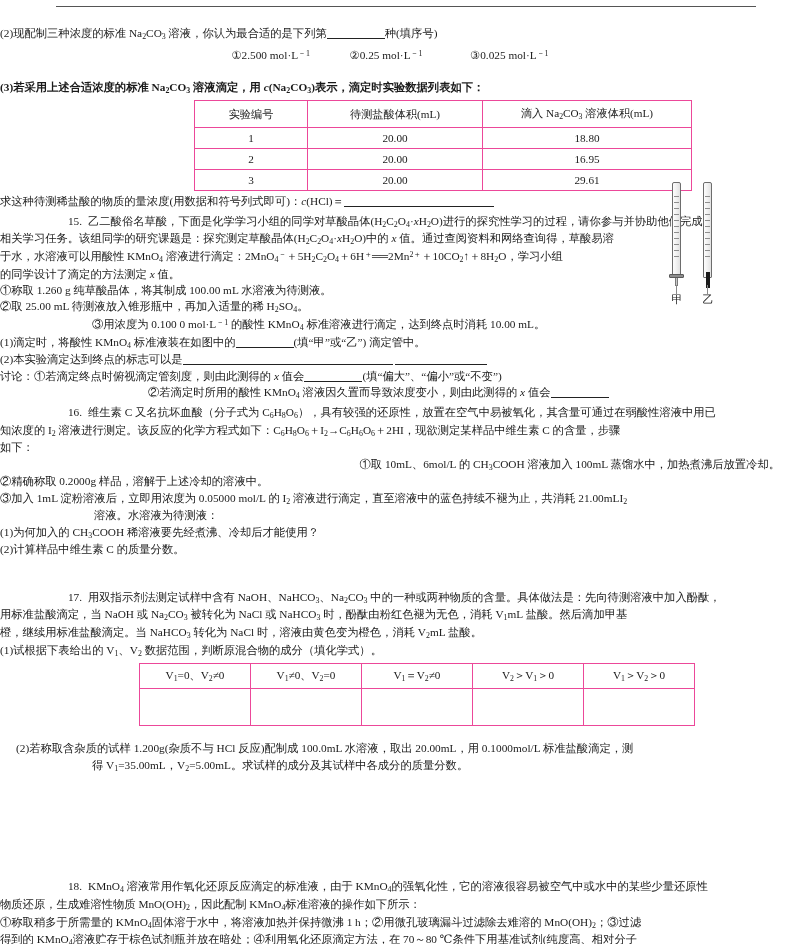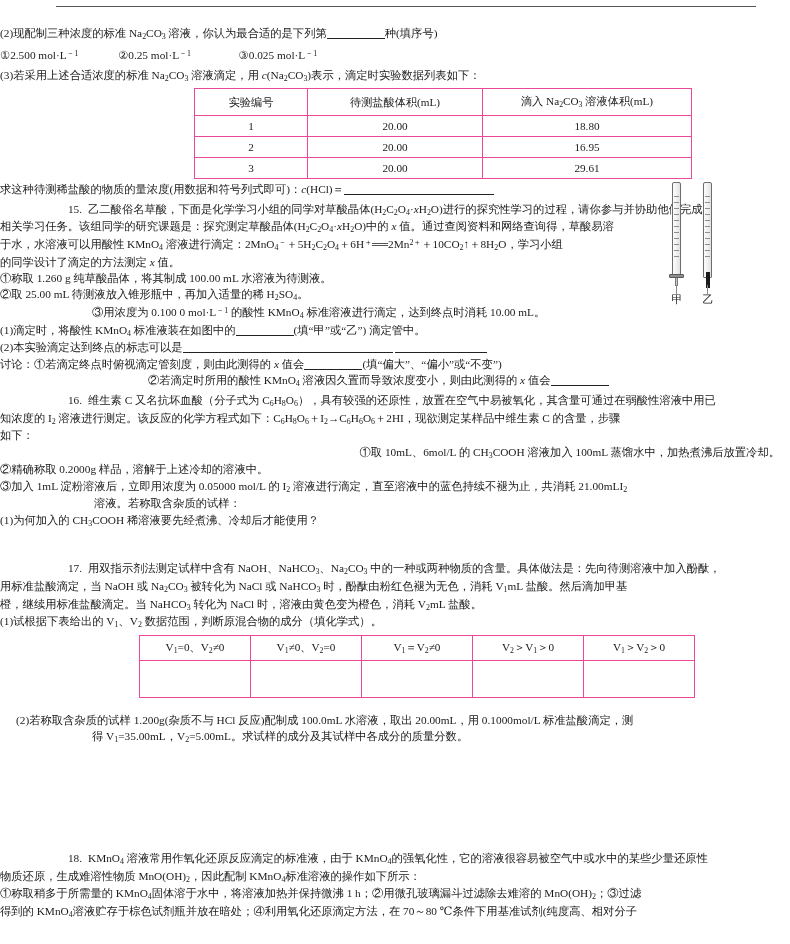--- a/index.html
+++ b/index.html
@@ -40,21 +40,21 @@
   }
   .blk { padding: 0 10px 0 0; }
 
   
   p.line {
     margin: 0;
     padding: 0;
     white-space: nowrap;
   }
   .L  { margin-left: 56px; }      
-  .L2 { margin-left: 74px; }      
+  .L2 { margin-left: 74px; text-align: center; }      
   .L3 { margin-left: 88px; }      
   .L4 { margin-left: 104px; }
   .qnum {
     display: inline-block;
     width: 26px;
     margin-left: 56px;
     text-align: right;
     padding-right: 6px;
     box-sizing: content-box;
   }
@@ -180,21 +180,21 @@
       <p class="line L" style="margin-top:13px;">(2)现配制三种浓度的标准 Na<sub>2</sub>CO<sub>3</sub> 溶液，你认为最合适的是下列第<span class="ul u-m"></span>种(填序号)</p>
 
       <p class="line L2" style="margin-top:4px;">
         <span>①2.500 mol·L<sup>－1</sup></span>
         <span style="display:inline-block;width:34px;"></span>
         <span>②0.25 mol·L<sup>－1</sup></span>
         <span style="display:inline-block;width:42px;"></span>
         <span>③0.025 mol·L<sup>－1</sup></span>
       </p>
 
-      <p class="line L" style="margin-top:4px;">(3)若采用上述合适浓度的标准 Na<sub>2</sub>CO<sub>3</sub> 溶液滴定，用 <i>c</i>(Na<sub>2</sub>CO<sub>3</sub>)表示，滴定时实验数据列表如下：</p>
+      <p class="line L" style="margin-top:16px;font-weight:bold;">(3)若采用上述合适浓度的标准 Na<sub>2</sub>CO<sub>3</sub> 溶液滴定，用 <i>c</i>(Na<sub>2</sub>CO<sub>3</sub>)表示，滴定时实验数据列表如下：</p>
 
       <table class="grid" id="data-table">
         <tbody>
             <tr>
           <th class="c1">实验编号</th>
           <th class="c2">待测盐酸体积(mL)</th>
           <th class="c3">滴入 Na<sub>2</sub>CO<sub>3</sub> 溶液体积(mL)</th>
         </tr>
         <tr>
           <td>1</td>
@@ -239,23 +239,24 @@
     <div class="blk" style="margin-top:2px;">
       <p class="line">
         <span class="qnum">16.</span><span class="qbody">维生素 C 又名抗坏血酸（分子式为 C<sub>6</sub>H<sub>8</sub>O<sub>6</sub>），具有较强的还原性，放置在空气中易被氧化，其含量可通过在弱酸性溶液中用已</span>
       </p>
       <p class="line L3">知浓度的 I<sub>2</sub> 溶液进行测定。该反应的化学方程式如下：C<sub>6</sub>H<sub>8</sub>O<sub>6</sub>＋I<sub>2</sub>→C<sub>6</sub>H<sub>6</sub>O<sub>6</sub>＋2HI，现欲测定某样品中维生素 C 的含量，步骤</p>
       <p class="line L3">如下：</p>
 
       <p class="line L3" style="margin-left:92px;text-align:right;">①取 10mL、6mol/L 的 CH<sub>3</sub>COOH 溶液加入 100mL 蒸馏水中，加热煮沸后放置冷却。</p>
       <p class="line L3">②精确称取 0.2000g 样品，溶解于上述冷却的溶液中。</p>
       <p class="line L3">③加入 1mL 淀粉溶液后，立即用浓度为 0.05000 mol/L 的 I<sub>2</sub> 溶液进行滴定，直至溶液中的蓝色持续不褪为止，共消耗 21.00mLI<sub>2</sub></p>
-      <p class="line L3" style="margin-left:94px;">溶液。若称取含杂质的试样：</p>
+      <p class="line L3" style="margin-left:94px;">溶液。水溶液为待测液：</p>
 
       <p class="line L3">(1)为何加入的 CH<sub>3</sub>COOH 稀溶液要先经煮沸、冷却后才能使用？</p>
+      <p class="line L3">(2)计算样品中维生素 C 的质量分数。</p>
     </div>
 
     <div class="blk" style="margin-top:31px;">
       <p class="line">
         <span class="qnum">17.</span><span class="qbody">用双指示剂法测定试样中含有 NaOH、NaHCO<sub>3</sub>、Na<sub>2</sub>CO<sub>3</sub> 中的一种或两种物质的含量。具体做法是：先向待测溶液中加入酚酞，</span>
       </p>
       <p class="line L3">用标准盐酸滴定，当 NaOH 或 Na<sub>2</sub>CO<sub>3</sub> 被转化为 NaCl 或 NaHCO<sub>3</sub> 时，酚酞由粉红色褪为无色，消耗 V<sub>1</sub>mL 盐酸。然后滴加甲基</p>
       <p class="line L3">橙，继续用标准盐酸滴定。当 NaHCO<sub>3</sub> 转化为 NaCl 时，溶液由黄色变为橙色，消耗 V<sub>2</sub>mL 盐酸。</p>
       <p class="line L3">(1)试根据下表给出的 V<sub>1</sub>、V<sub>2</sub> 数据范围，判断原混合物的成分（填化学式）。</p>
 

